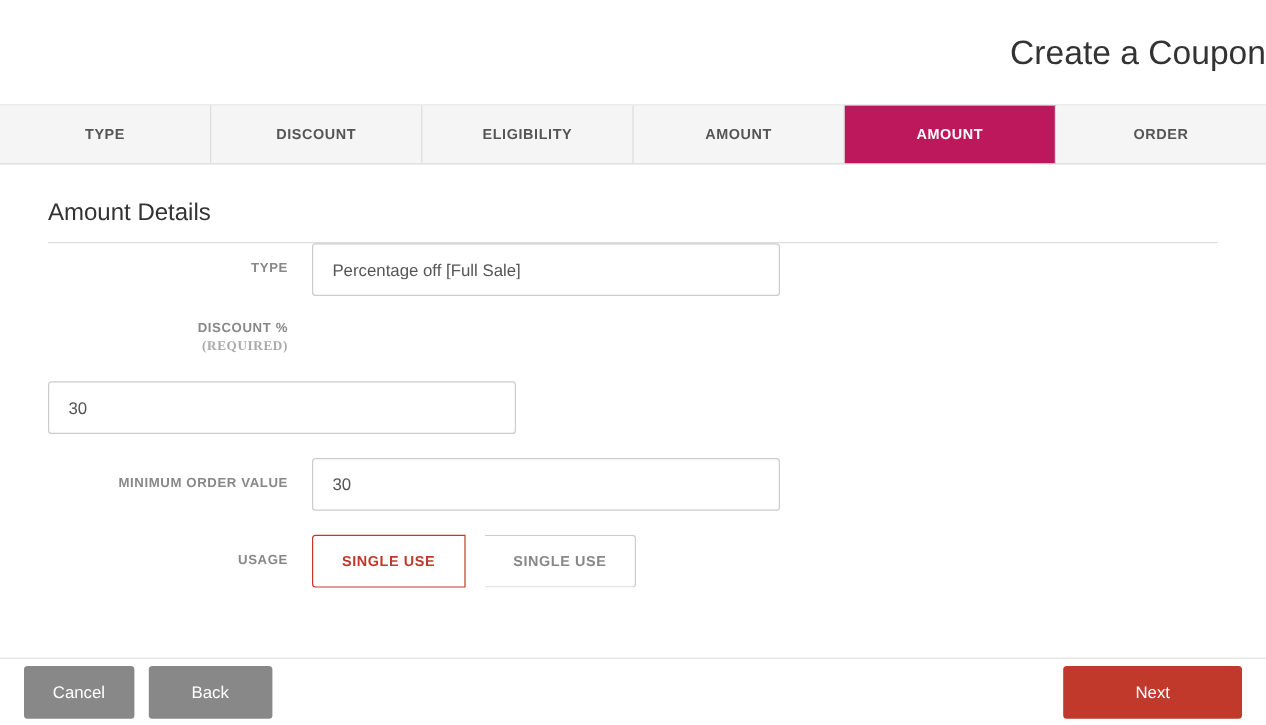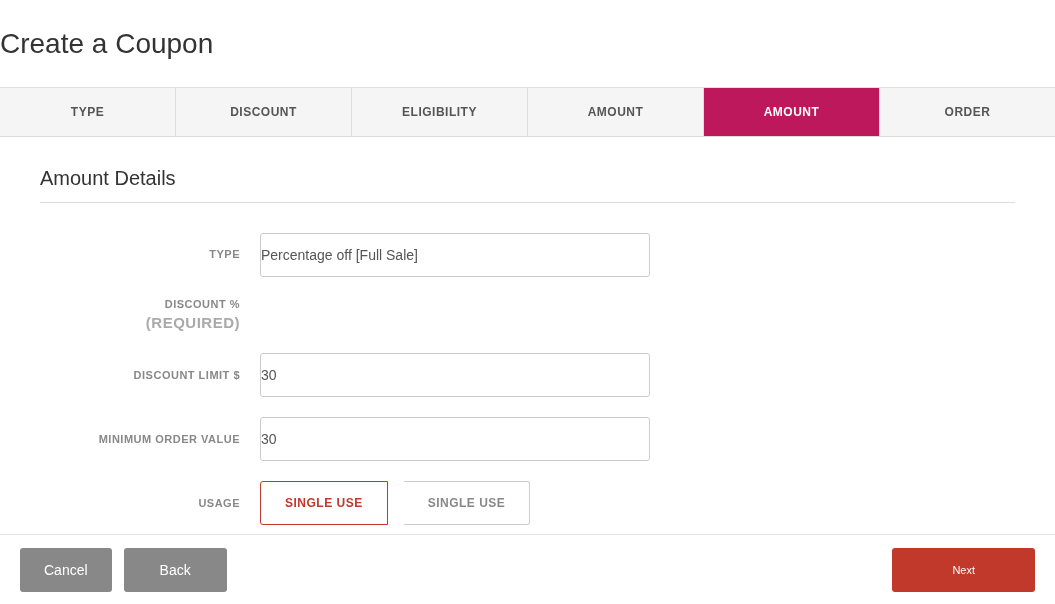--- a/index.html
+++ b/index.html
@@ -13,21 +13,21 @@
       width: 1055px;
       height: 604px;
       background: #fff;
       overflow: hidden;
     }
 
     
     .page-header {
       display: flex;
       align-items: center;
-      justify-content: flex-start;
+      justify-content: flex-end;
       height: 88px;
       border-bottom: 1px solid #e0e0e0;
     }
 
     .page-title {
       font-size: 28px;
       font-weight: 300;
       color: #333;
     }
 
@@ -67,21 +67,20 @@
       height: calc(604px - 88px - 48px - 70px);
       overflow-y: auto;
     }
 
     .section-title {
       font-size: 20px;
       font-weight: 400;
       color: #333;
       padding-bottom: 12px;
       border-bottom: 1px solid #ddd;
-      margin-bottom: 30px;
     }
 
     
     .form-row {
       display: flex;
       align-items: center;
       margin-bottom: 20px;
     }
 
     .form-label {
@@ -90,30 +89,31 @@
       padding-right: 20px;
       font-size: 11px;
       font-weight: 600;
       color: #888;
       letter-spacing: 0.5px;
       line-height: 1.4;
     }
 
     .form-label .required {
       display: block;
-      font-size: 15px;
+      font-size: 11px;
       color: #aaa;
+      font-family: Liberation Serif, serif;
     }
 
     .form-input {
       width: 390px;
       height: 44px;
       border: 1px solid #ccc;
       border-radius: 3px;
-      padding: 0 0;
+      padding: 0 16px;
       font-size: 14px;
       color: #555;
       background: #fff;
       outline: none;
     }
 
     
     .usage-group {
       display: flex;
       gap: 16px;
@@ -145,21 +145,21 @@
       border-radius: 0 3px 3px 0;
       border-left: none;
     }
 
     
     .footer {
       position: absolute;
       bottom: 0;
       left: 0;
       right: 0;
-      height: 70px;
+      height: 56px;
       display: flex;
       align-items: center;
       justify-content: space-between;
       padding: 0 20px;
       border-top: 1px solid #e0e0e0;
       background: #fff;
     }
 
     .footer-left {
       display: flex;
@@ -189,21 +189,21 @@
       text-align: right;
     }
 
     .btn-next {
       height: 44px;
       padding: 0 60px;
       background: #c0392b;
       color: #fff;
       border: none;
       border-radius: 3px;
-      font-size: 11px;
+      font-size: 14px;
       cursor: pointer;
     }
   </style>
 </head>
 <body>
 
 <div class="page-header">
   <h1 class="page-title">Create a Coupon</h1>
 </div>
 
@@ -225,21 +225,20 @@
   </div>
 
   <div class="form-row">
     <label class="form-label">
       <span>DISCOUNT %</span>
       <span class="required">(REQUIRED)</span>
     </label>
   </div>
 
   <div class="form-row">
-    <label class="form-label">DISCOUNT LIMIT $</label>
     <input class="form-input" type="text" value="30" style="">
   </div>
 
   <div class="form-row">
     <label class="form-label">MINIMUM ORDER VALUE</label>
     <input class="form-input" type="text" value="30" style="">
   </div>
 
   <div class="form-row">
     <label class="form-label">USAGE</label>

